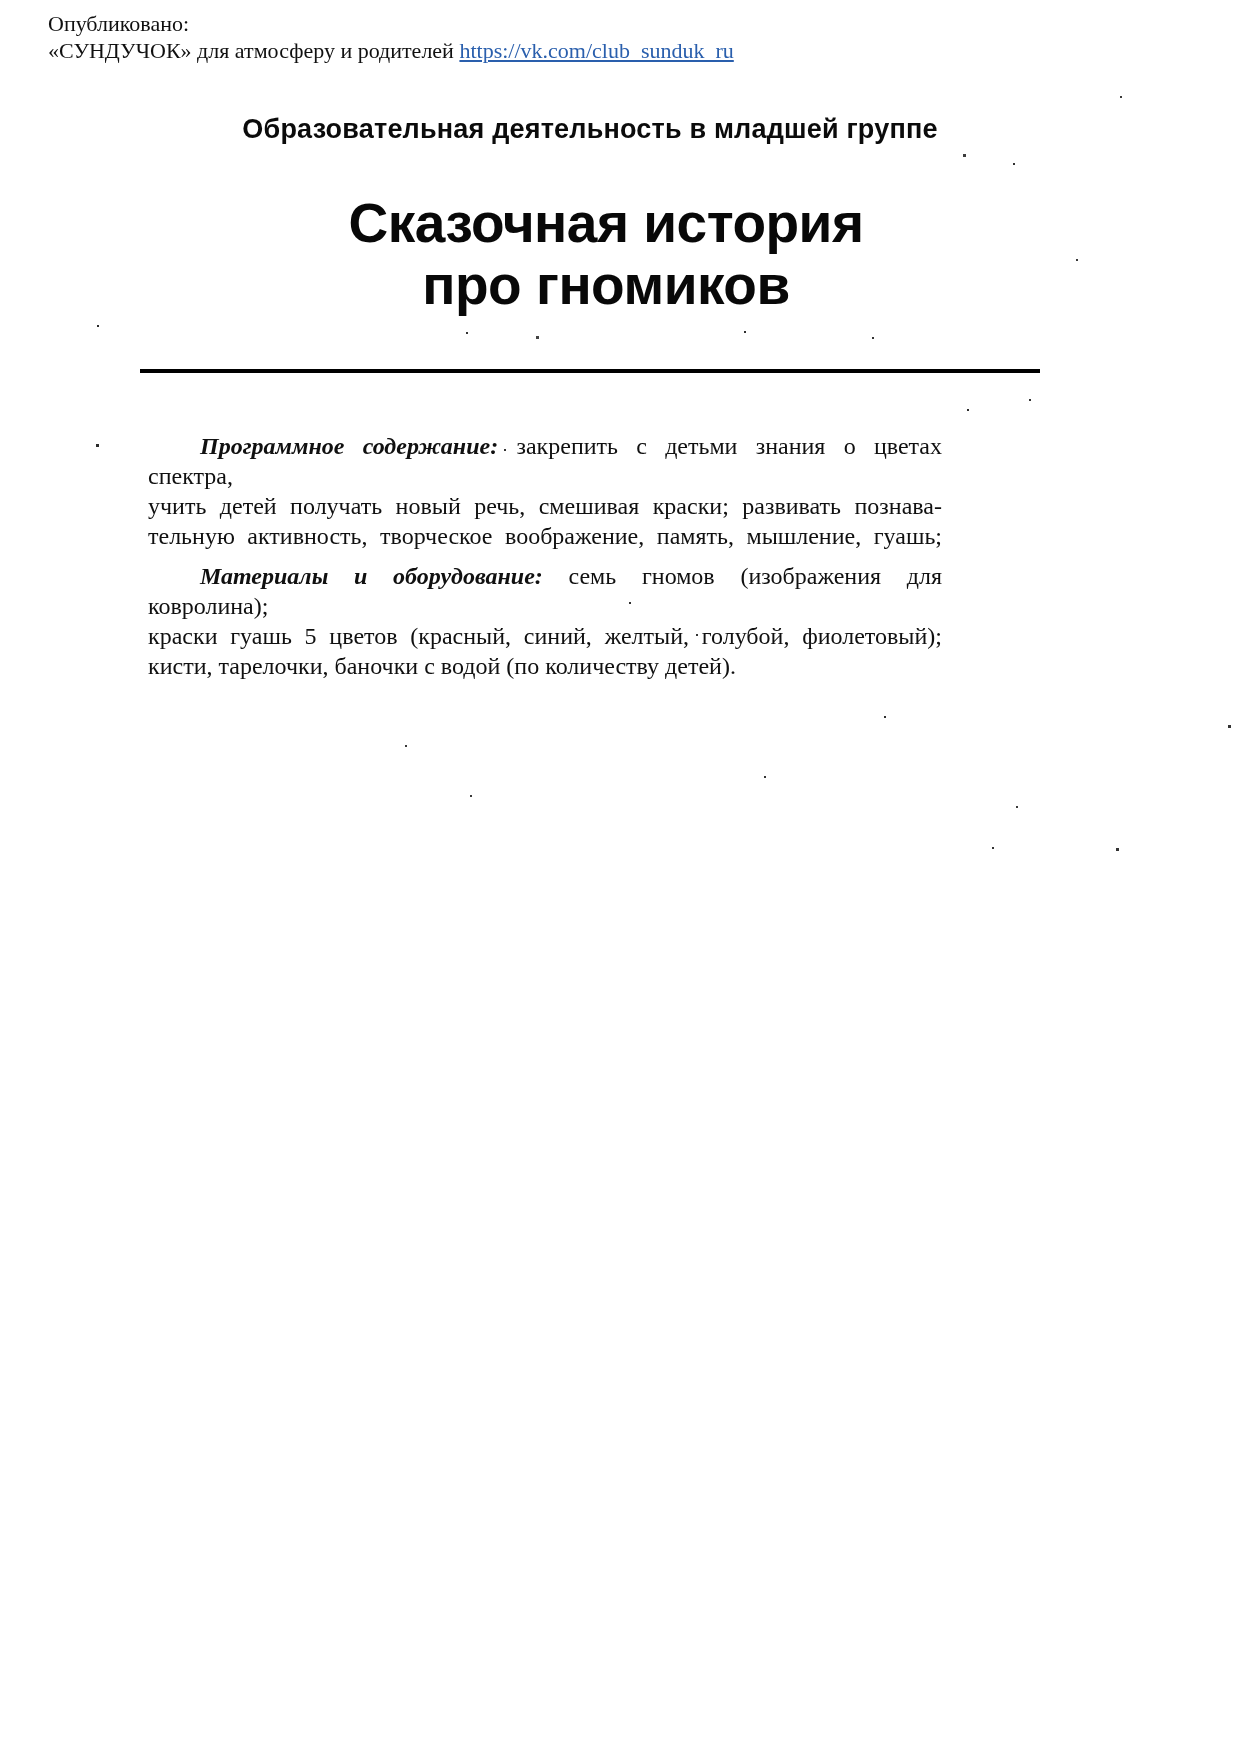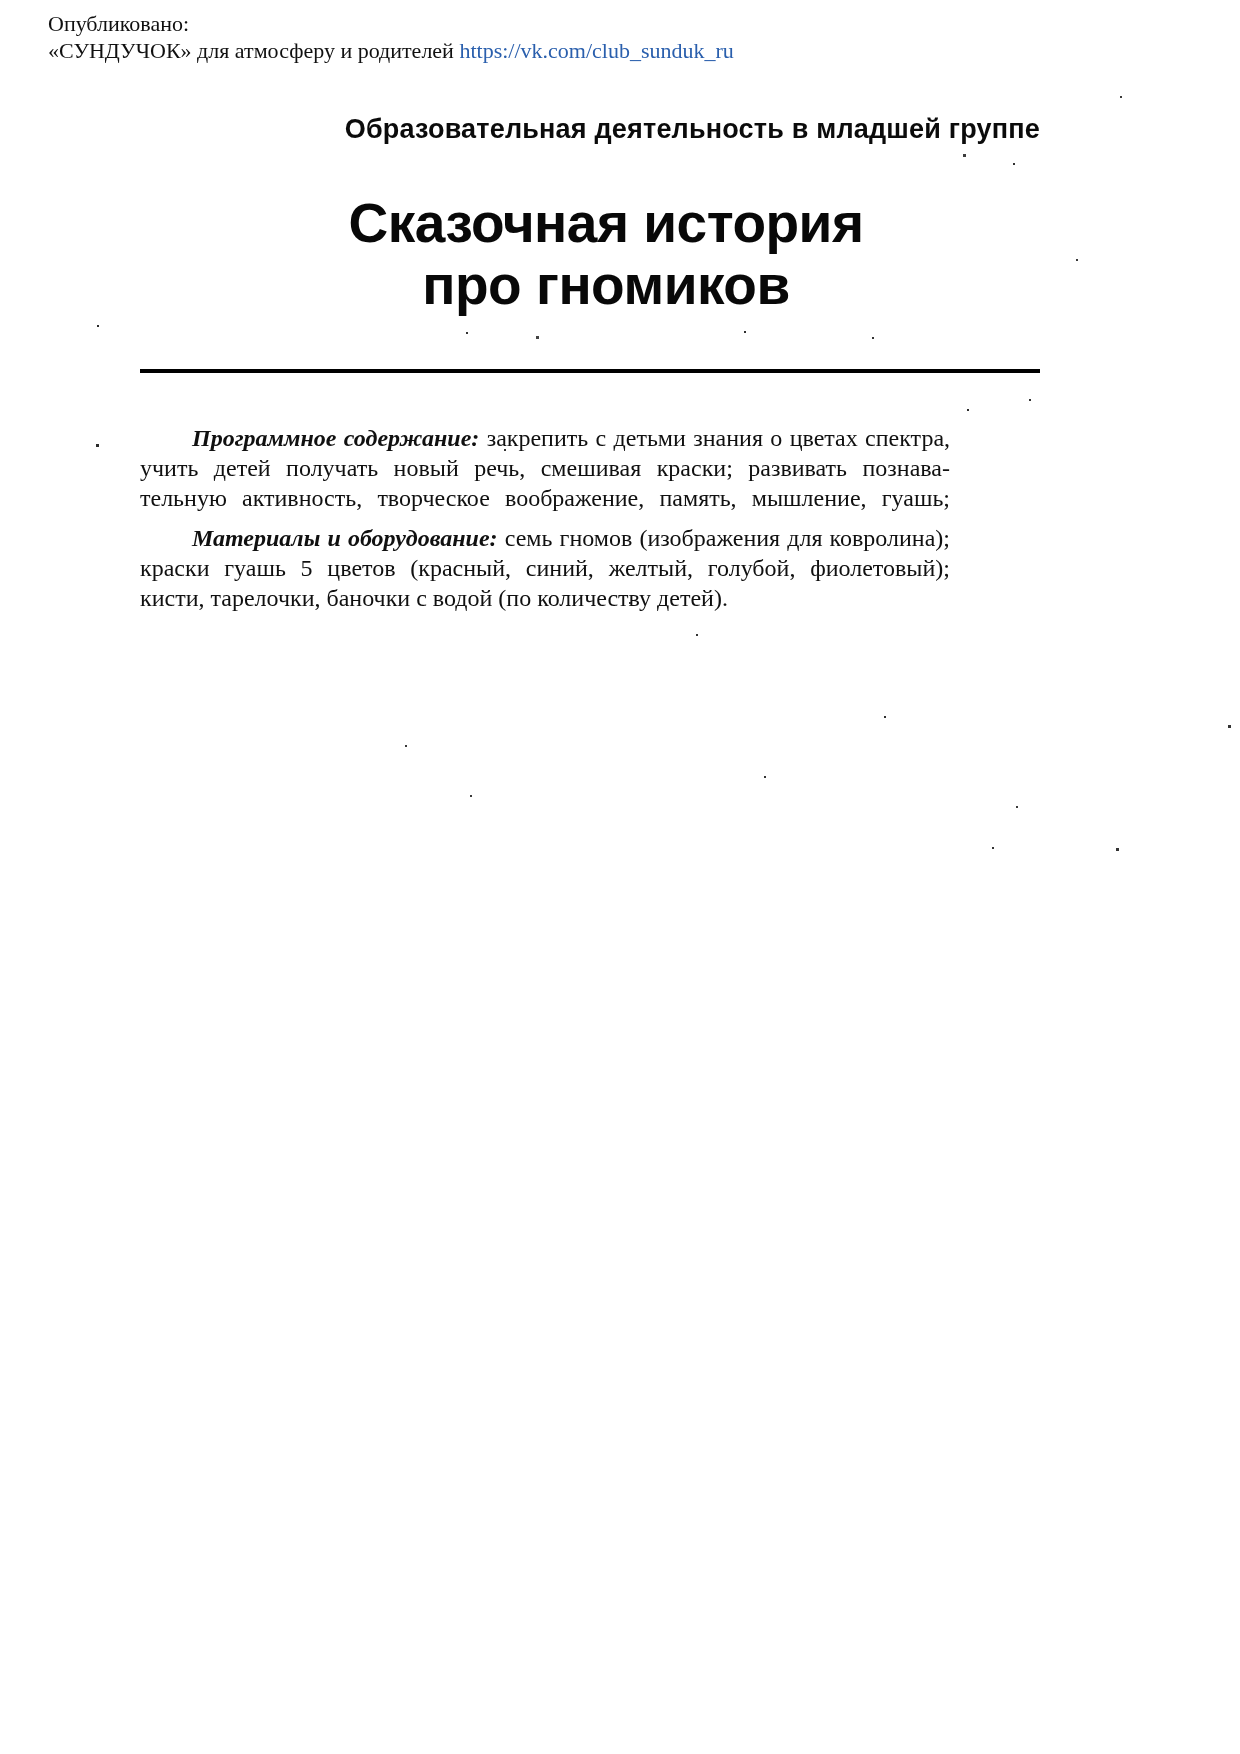--- a/index.html
+++ b/index.html
@@ -18,30 +18,31 @@
     position: absolute;
     left: 48px;
     top: 10px;
     font-size: 22px;
     line-height: 27px;
     color: #101010;
     white-space: nowrap;
   }
   .pub-header a {
     color: #2a5fad;
+    text-decoration: underline;
     cursor: pointer;
   }
 
   
   .kicker {
     position: absolute;
     left: 140px;
     top: 114px;
     width: 900px;
-    text-align: right;
+    text-align: center;
     font-family: "Liberation Sans", sans-serif;
     font-weight: bold;
     font-size: 27px;
     letter-spacing: 0.2px;
     color: #0b0b0b;
   }
   .title {
     position: absolute;
     left: 140px;
     top: 176px;
@@ -69,21 +70,21 @@
   
   .body-col {
     position: absolute;
     left: 140px;
     top: 423px;
     width: 810px;
     font-size: 24px;
     line-height: 30px;
     color: #101010;
   }
-  .para { margin: 0; }
+  .para { margin: 8px; }
   .para + .para { margin-top: 10px; }
   .line {
     display: block;
     text-align: justify;
     text-align-last: justify;
   }
   .line.last { text-align-last: left; }
   .line.first { text-indent: 52px; }
   .lead {
     font-weight: bold;

